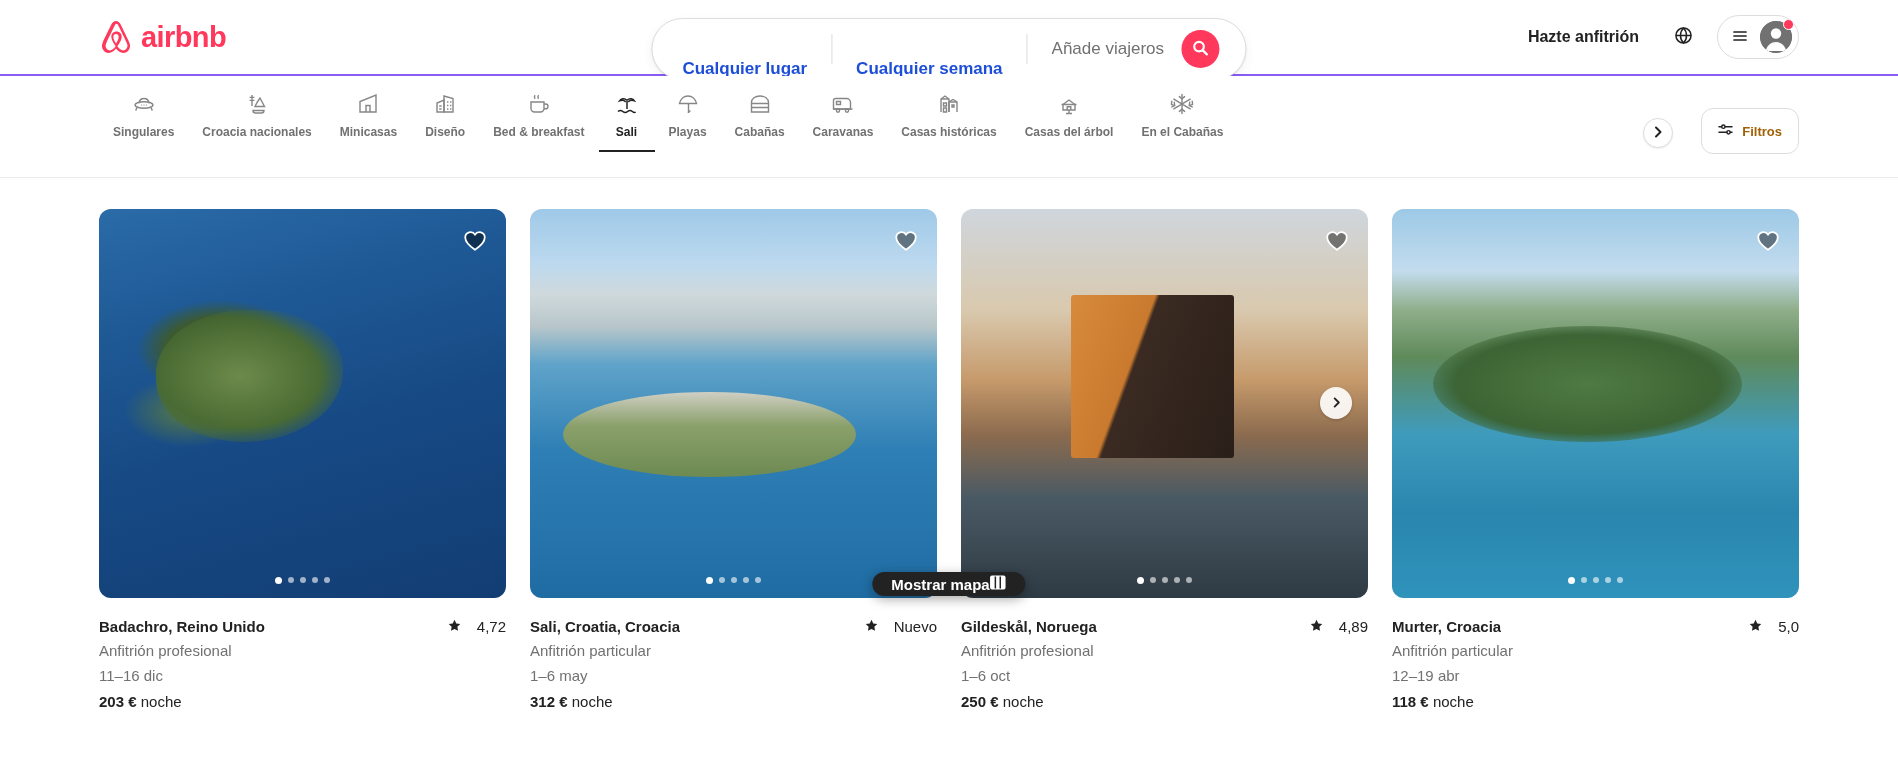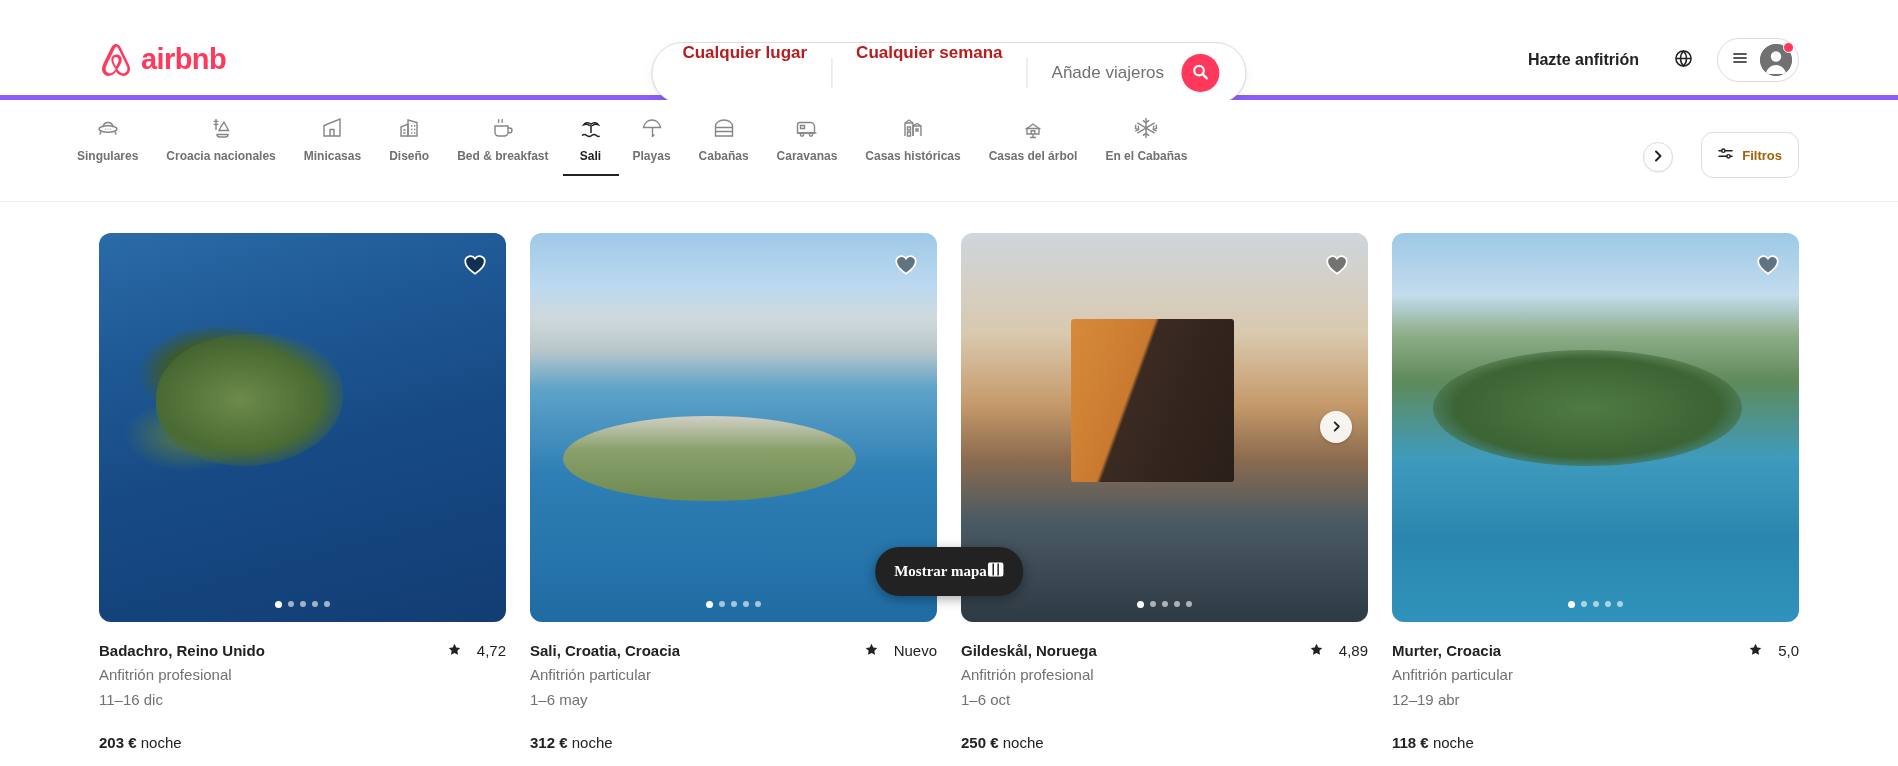--- a/index.html
+++ b/index.html
@@ -12,23 +12,22 @@
     -webkit-font-smoothing: antialiased;
   }
 
   
   .header {
     position: relative;
     height: 76px;
     display: flex;
     align-items: center;
     padding: 0 99px;
-    border-bottom: 5px solid #8b5cf6;
+    border-bottom: 2px solid #8b5cf6;
     background: #fff;
-    margin-top: 24px;
   }
   .logo {
     display: flex;
     align-items: center;
     gap: 8px;
     cursor: pointer;
     flex: 0 0 auto;
   }
   .logo svg { display: block; }
   .logo-word {
@@ -49,26 +48,26 @@
     display: flex;
     align-items: center;
     background: #fff;
     border: 1px solid #dddddd;
     border-radius: 40px;
     box-shadow: 0 1px 2px rgba(0,0,0,0.08), 0 4px 12px rgba(0,0,0,0.05);
     padding: 0 8px 0 0;
   }
   .sb-seg {
     display: flex;
-    align-items: flex-start;
+    align-items: flex-end;
     height: 100%;
     padding: 0 24px;
     font-size: 17px;
     font-weight: 600;
-    color: #b91c1c;
+    color: #1d4ed8;
     white-space: nowrap;
     cursor: pointer;
     border-radius: 40px;
   }
   .sb-seg.first { padding-left: 30px; }
   .sb-divider {
     width: 1px;
     height: 30px;
     background: #dddddd;
     flex: 0 0 1px;
@@ -153,21 +152,21 @@
     background: #FF385C;
     border: 1.5px solid #fff;
   }
 
   
   .catbar {
     position: relative;
     height: 102px;
     display: flex;
     align-items: flex-start;
-    padding: 0 63px;
+    padding: 0 99px;
     border-bottom: 1px solid #ebebeb;
     background: #fff;
   }
   .cat-scroll {
     display: flex;
     align-items: flex-start;
     gap: 0px;
     flex: 1 1 auto;
     overflow: hidden;
     padding-top: 10px;
@@ -314,41 +313,41 @@
   }
   .card-sub {
     font-size: 15px;
     color: #717171;
     margin-top: 6px;
     line-height: 19px;
   }
   .card-price {
     font-size: 15px;
     color: #222;
-    margin-top: 25px;
+    margin-top: 8px;
   }
   .card-price b { font-weight: 600; }
   .card-price span { font-weight: 400; }
 
   
   .map-btn {
     position: fixed;
     left: 50%;
     transform: translateX(-50%);
     bottom: 170px;
     background: #222222;
     color: #fff;
     border: none;
     border-radius: 24px;
-    padding: 14px 19px;
+    padding: 2px 19px;
     display: flex;
     align-items: center;
     font-size: 15px;
     font-weight: 600;
-    font-family: Liberation Serif, serif;
+    font-family: Liberation Sans, sans-serif;
     cursor: pointer;
     box-shadow: 0 3px 12px rgba(0,0,0,0.35);
     z-index: 50;
     white-space: nowrap;
   }
 
   
   .p1 { background:
       radial-gradient(ellipse 120px 70px at 30% 36%, #4e6b3a 0%, #3d5a2e 45%, rgba(61,90,46,0) 70%),
       radial-gradient(ellipse 90px 50px at 22% 52%, #5a7b40 0%, rgba(90,123,64,0) 72%),

